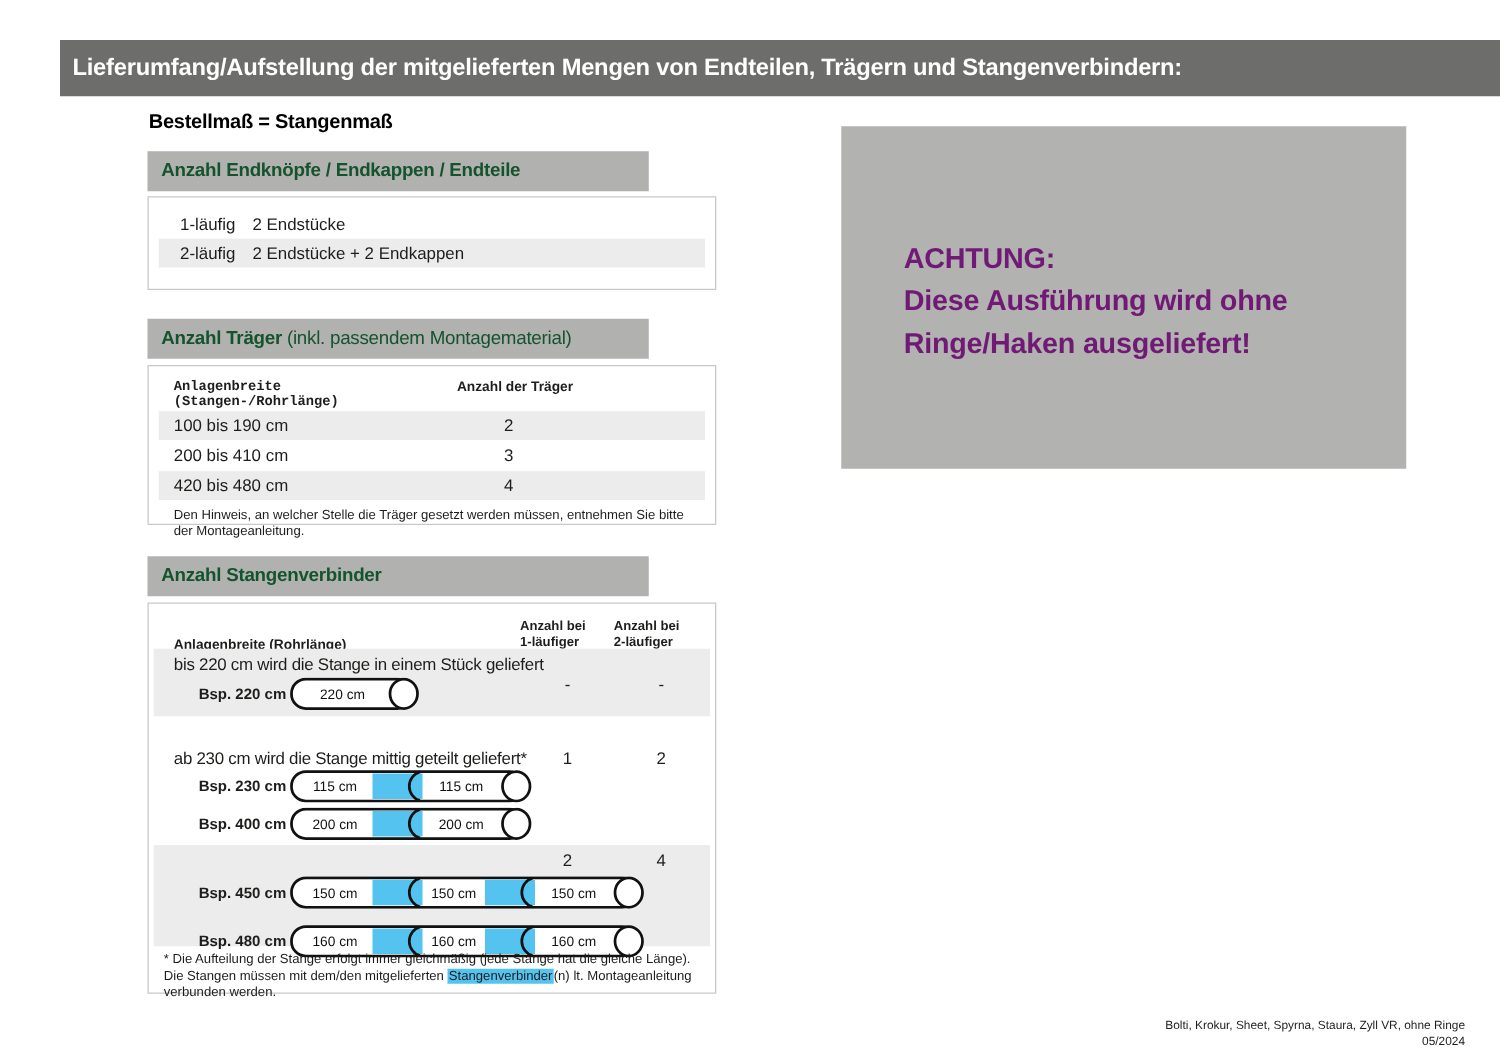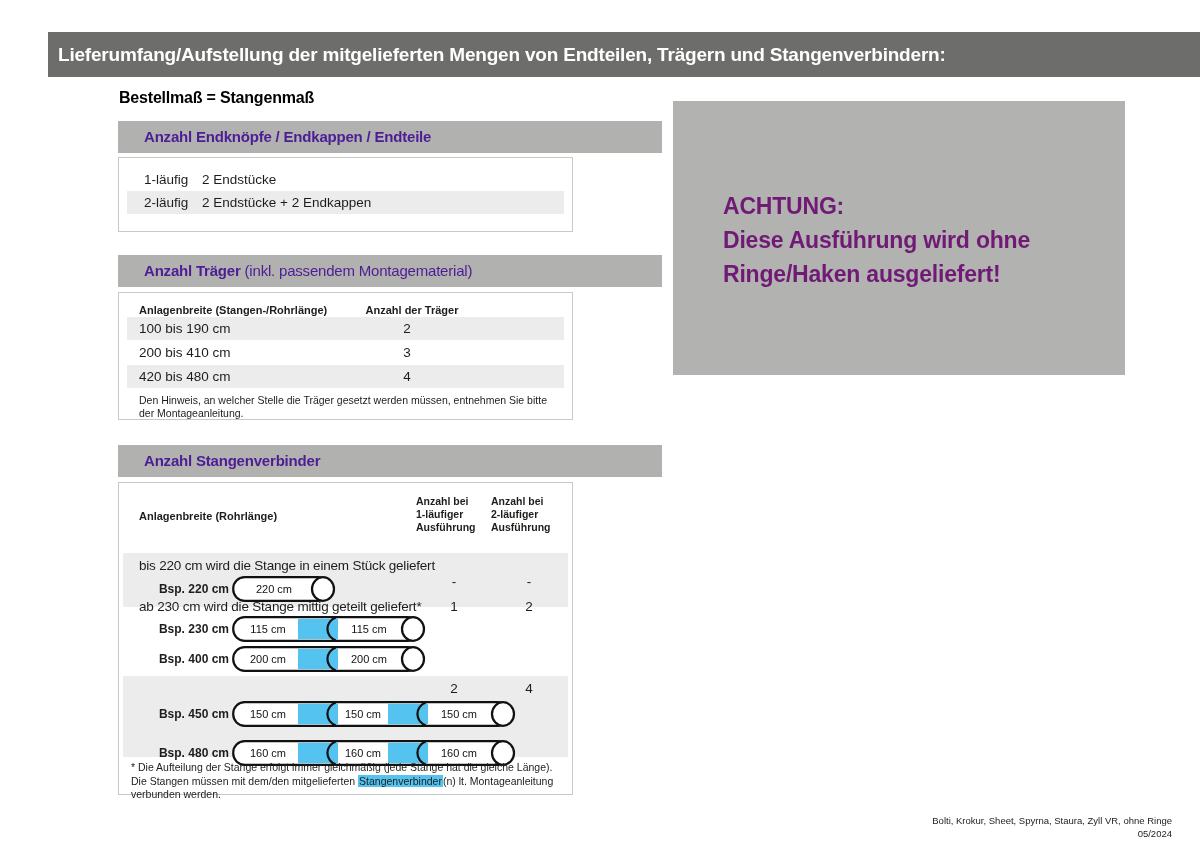--- a/index.html
+++ b/index.html
@@ -15,23 +15,23 @@
     background:#6d6d6c; color:#fff; display:flex; align-items:center;
     padding-left:10px; font-size:19px; font-weight:bold; letter-spacing:-0.2px;
   }
 
   .subtitle {
     position:absolute; left:119px; top:89px; color:#000000;
     font-size:16px; font-weight:bold; letter-spacing:-0.2px;
   }
 
   .sec-head {
-    position:absolute; left:118px; width:544px; height:32px;
-    background:#b1b1b0; color:#4c1d95; font-size:15px; font-weight:bold;
-    line-height:32px; padding-left:26px; letter-spacing:-0.2px;
+    position:absolute; left:118px; width:401px; height:32px;
+    background:#b1b1b0; color:#14532d; font-size:15px; font-weight:bold;
+    line-height:32px; padding-left:11px; letter-spacing:-0.2px;
   }
   .sec-head .light { font-weight:normal; }
   .s1 { top:121px; }
   .s2 { top:255px; }
   .s3 { top:445px; }
 
   .box {
     position:absolute; left:118px; width:455px; background:#fff;
     border:1px solid #c8c8c8;
   }
@@ -39,41 +39,41 @@
   
   .t1 { top:157px; height:75px; }
   .t1-row { height:23px; display:flex; align-items:center; margin:0 8px; font-size:13.5px; }
   .t1-row.first { margin-top:10px; }
   .t1-row.stripe { background:#ececec; }
   .t1-label { width:75px; padding-left:17px; }
 
   
   .t2 { top:292px; height:128px; }
   .t2-head { display:flex; margin-top:11px; font-size:11px; font-weight:bold; }
-  .t2-head .c1 { flex:1; padding-left:20px; }
+  .t2-head .c1 { flex:1; padding-left:20px;font-family:Liberation Mono, monospace; }
   .t2-head .c2 { width:150px; text-align:center; margin-right:85px; }
   .t2-row { height:23px; display:flex; align-items:center; margin:0 8px; font-size:13.5px; margin-top:1px; }
   .t2-row.stripe { background:#ececec; }
   .t2-row .c1 { flex:1; padding-left:12px; }
   .t2-row .c2 { width:150px; text-align:center; margin-right:82px; }
   .t2-note { margin:6px 20px 0; font-size:10.5px; line-height:13px; }
 
   
   .t3 { top:482px; height:313px; }
   .t3-colhead1 { position:absolute; left:20px; top:27px; font-size:11px; font-weight:bold; }
   .t3-colhead2, .t3-colhead3 {
     position:absolute; top:12px; width:74px; text-align:left;
     font-size:10.5px; font-weight:bold; line-height:13px; white-space:pre-line;
   }
   .t3-colhead2 { left:297px; }
   .t3-colhead3 { left:372px; }
 
   .vgroup { position:absolute; left:4px; right:4px; }
   .vgroup.stripe { background:#ececec; }
-  .g1 { top:70px;  height:54px;text-decoration:underline; }
+  .g1 { top:36px;  height:54px;text-decoration:underline; }
   .g2 { top:111px; height:81px; }
   .g3 { top:193px; height:81px; }
   .g-heading { position:absolute; left:16px; top:5px; font-size:13.5px; letter-spacing:-0.2px; }
   .g-count { position:absolute; width:74px; text-align:center; font-size:13.5px; }
   .g-count.c1 { left:294px; }
   .g-count.c2 { left:369px; }
   .g1 .g-count { top:21px; }
   .g2 .g-count, .g3 .g-count { top:5px; }
 
   .rodrow { position:absolute; left:0; height:26px; display:flex; align-items:center; }

